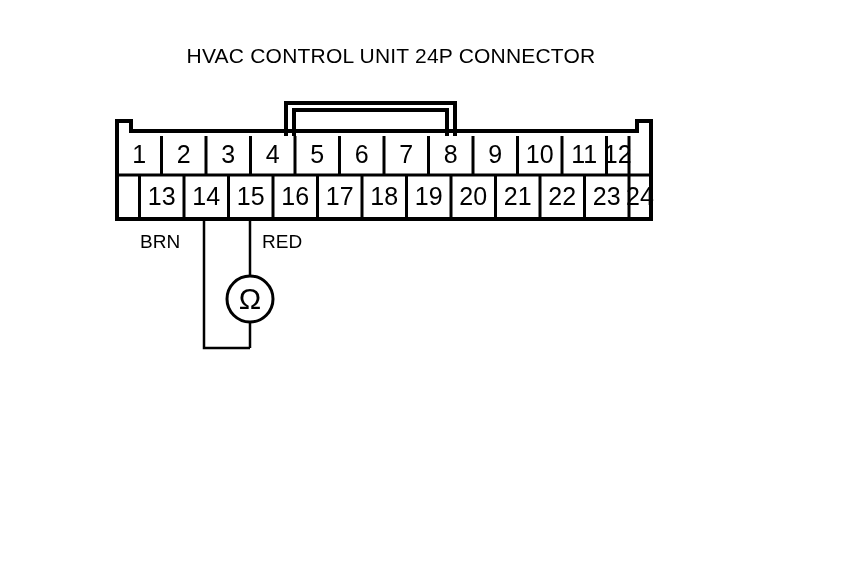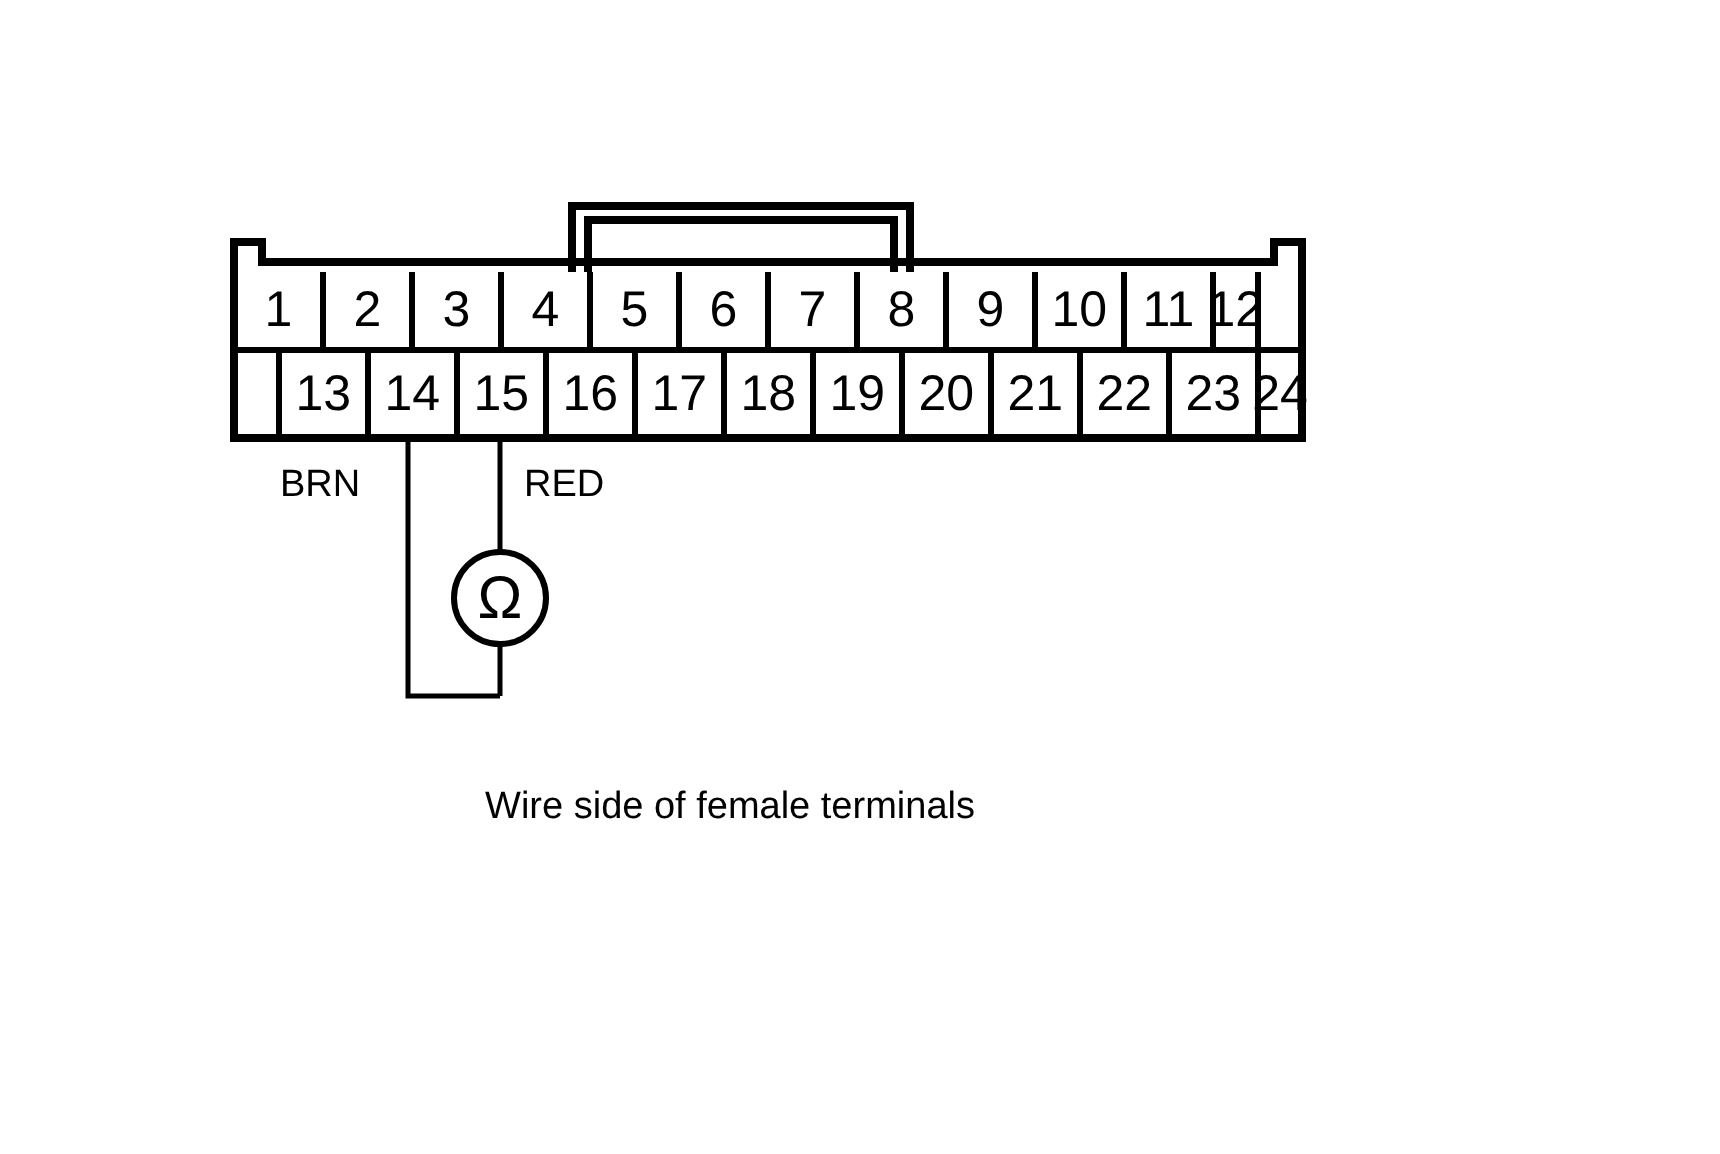--- a/index.html
+++ b/index.html
@@ -74,20 +74,21 @@
     font-size: 30px;
     text-anchor: middle;
     dominant-baseline: middle;
   }
 </style>
 </head>
 <body>
 
 <div id="diagram-root">
 
+  <div class="title-text"><span>HVAC CONTROL UNIT 24P CONNECTOR</span></div>
 
   <svg class="figure" viewBox="0 0 860 577">
 
     <g>
       <path d="M 286 136 L 286 103 L 455 103 L 455 136" fill="none" stroke="#000000" stroke-width="4" stroke-linejoin="miter"></path>
       <path d="M 294 136 L 294 110 L 447 110 L 447 136" fill="none" stroke="#000000" stroke-width="4" stroke-linejoin="miter"></path>
     </g>
 
     <g>
       <path d="M 117 136
@@ -173,15 +174,14 @@
     <text class="wire-label" x="140" y="243">BRN</text>
     <text class="wire-label" x="262" y="243">RED</text>
 
     <g>
       <circle cx="250" cy="299" r="23" fill="#ffffff" stroke="#000000" stroke-width="3"></circle>
       <text class="ohm-glyph" x="250" y="301">Ω</text>
     </g>
 
   </svg>
 
-  <div class="caption-text"><span>Wire side of female terminals</span></div>
 
 </div>
 
 </body></html>

